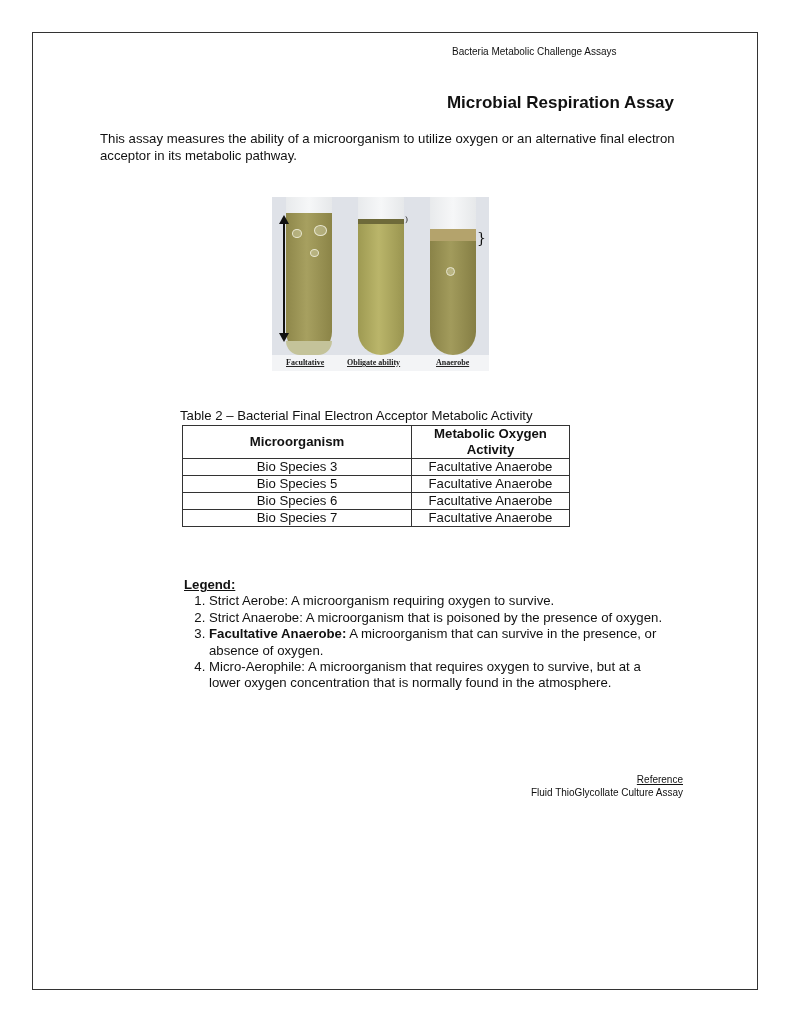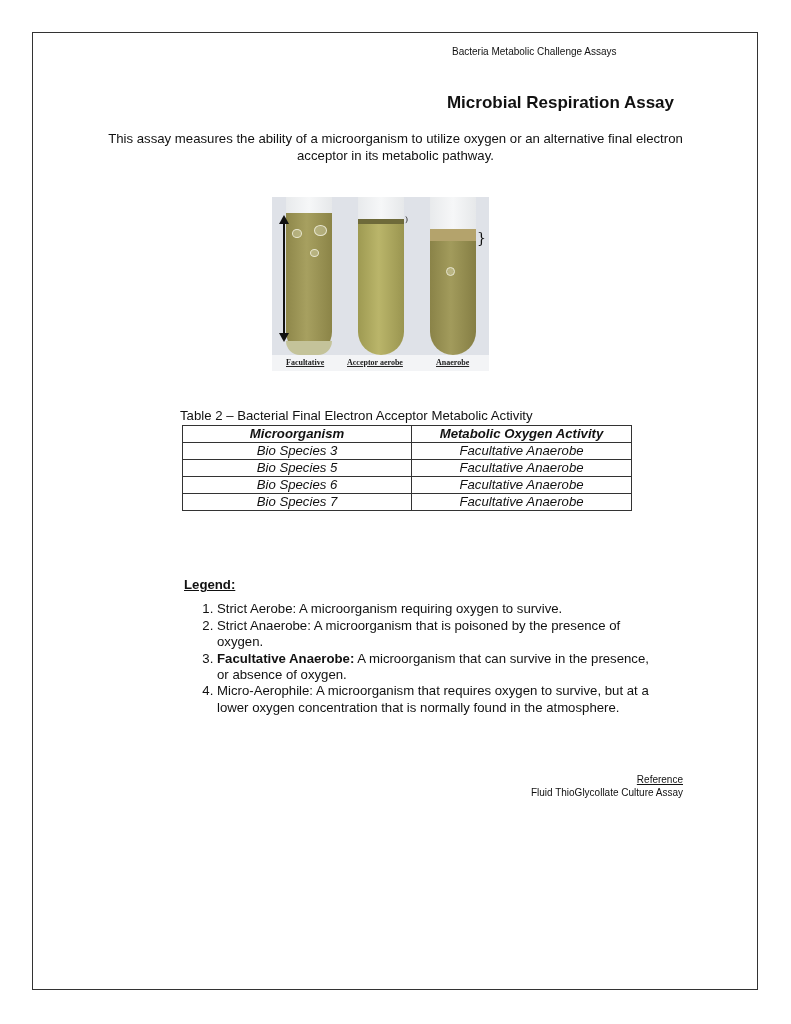--- a/index.html
+++ b/index.html
@@ -3,21 +3,21 @@
 <meta charset="utf-8">
 <style>
   html, body { margin: 0; padding: 0; background: #ffffff; }
   body { width: 791px; height: 1024px; position: relative; overflow: hidden;
          font-family: "Liberation Sans", sans-serif; color: #111; }
   .page { position: absolute; left: 32px; top: 32px; width: 726px; height: 958px;
           border: 1.5px solid #333; box-sizing: border-box; }
   .header-note { position: absolute; left: 452px; top: 46px; font-size: 10px; }
   .title { position: absolute; left: 0; width: 674px; top: 93px; text-align: right;
            font-size: 17px; font-weight: bold; }
-  .intro { position: absolute; left: 100px; width: 591px; top: 130px; text-align: center;
+  .intro { position: absolute; left: 100px; width: 591px; top: 130px; text-align: left;
            font-size: 13.2px; line-height: 17px; }
   .photo { position: absolute; left: 272px; top: 197px; width: 217px; height: 174px;
            background: #dfe2e8; overflow: hidden; }
   .tube { position: absolute; top: 0; width: 46px; border-radius: 0 0 23px 23px;
           background: linear-gradient(90deg, #e8eaec 0%, #f6f7f8 50%, #e6e8ea 100%); }
   .liquid { position: absolute; left: 0; right: 0; bottom: 0; border-radius: 0 0 23px 23px; }
   .tube1 { left: 14px; height: 158px; }
   .tube1 .liquid { top: 16px; background: linear-gradient(90deg,#8e874a 0%,#a7a060 45%,#8b8447 100%); }
   .tube1 .bottom { position:absolute; left:0; right:0; bottom:0; height:14px; border-radius:0 0 23px 23px; background:#c4c39a; }
   .tube2 { left: 86px; height: 158px; }
@@ -27,27 +27,27 @@
   .tube3 .liquid { top: 32px; background: linear-gradient(90deg,#8a8348 0%,#a29b5c 45%,#857e44 100%); }
   .tube3 .band { position:absolute; left:0; right:0; top:32px; height:12px; background:#b4a36c; }
   .bubble { position:absolute; border-radius:50%; border:1px solid #e8e6cf; background: rgba(230,228,200,0.35); }
   .arrow-line { position: absolute; left: 11px; top: 22px; width: 1.5px; height: 118px; background: #111; }
   .arrow-up { position:absolute; left:7px; top:18px; width:0; height:0; border-left:5px solid transparent; border-right:5px solid transparent; border-bottom:9px solid #111; }
   .arrow-down { position:absolute; left:7px; top:136px; width:0; height:0; border-left:5px solid transparent; border-right:5px solid transparent; border-top:9px solid #111; }
   .brace { position:absolute; font-family: "DejaVu Serif", serif; font-size: 14px; color:#111; }
   .tube-label { position: absolute; top: 161px; font-family: "Liberation Serif", serif; font-size: 8px; font-weight: bold; color: #222; text-decoration: underline; }
   .photo-bottom { position:absolute; left:0; right:0; bottom:0; height:16px; background:#f3f4f6; }
   .table-caption { position: absolute; left: 180px; top: 408px; font-size: 13.2px; }
-  table.data { position: absolute; left: 182px; top: 425px; width: 450px; border-collapse: collapse; font-size: 13.2px; font-style: italic; }
+  table.data { position: absolute; left: 182px; top: 425px; width: 388px; border-collapse: collapse; font-size: 13.2px; }
   table.data th, table.data td { border: 1px solid #333; padding: 0; height: 16px; line-height: 16px; text-align: center; }
   table.data th { font-weight: bold; }
   table.data th:first-child, table.data td:first-child { width: 228px; }
   .legend { position: absolute; left: 184px; top: 577px; font-size: 13.2px; line-height: 16.4px; width: 480px; }
   .legend-title { font-weight: bold; text-decoration: underline; }
-  .legend ol { margin: 8px; padding-left: 25px; }
+  .legend ol { margin: 0; padding-left: 25px; }
   .legend li { padding-left: 0; }
   .legend b { font-weight: bold; }
   .reference { position: absolute; right: 108px; top: 773px; font-size: 10px; text-align: right; line-height: 13px; }
   .reference .ref-title { text-decoration: underline; }
 </style>
 </head>
 <body>
 
 <div class="page"></div>
 
@@ -74,21 +74,21 @@
     <div class="band"></div>
     <div class="bubble" style="left:16px;top:70px;width:7px;height:7px;"></div>
   </div>
   <div class="arrow-line"></div>
   <div class="arrow-up"></div>
   <div class="arrow-down"></div>
   <div class="brace" style="left:133px;top:18px;font-size:8px;">)</div>
   <div class="brace" style="left:205px;top:33px;">}</div>
   <div class="photo-bottom"></div>
   <div class="tube-label" style="left:14px;">Facultative</div>
-  <div class="tube-label" style="left:75px;">Acceptor aerobe</div>
+  <div class="tube-label" style="left:75px;">Obligate ability</div>
   <div class="tube-label" style="left:164px;">Anaerobe</div>
 </div>
 
 <div class="table-caption">Table 2 – Bacterial Final Electron Acceptor Metabolic Activity</div>
 
 <table class="data">
   <thead>
     <tr>
       <th>Microorganism</th>
       <th>Metabolic Oxygen Activity</th>

